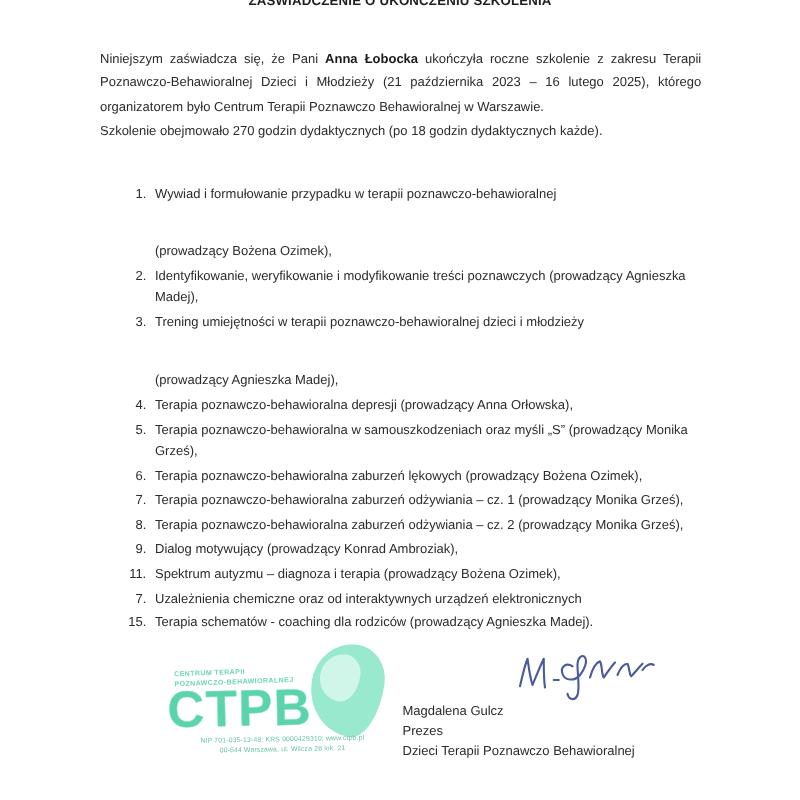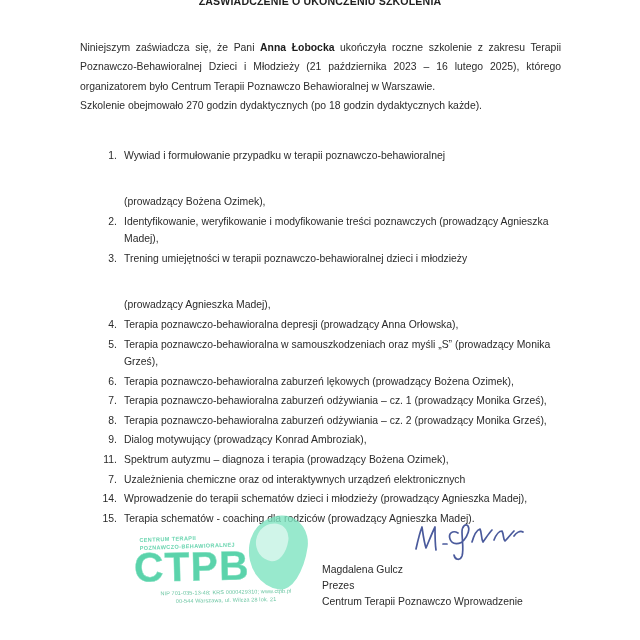--- a/index.html
+++ b/index.html
@@ -256,24 +256,20 @@
       <span class="course-num">11.</span>
       <span class="course-text"><span>Spektrum autyzmu – diagnoza i terapia (prowadzący Bożena Ozimek),</span></span>
     </div>
 
     <div class="course-item">
       <span class="course-num">7.</span>
       <span class="course-text"><span>Uzależnienia chemiczne oraz od interaktywnych urządzeń elektronicznych</span></span>
     </div>
 
 
-    <div class="course-item">
-      <span class="course-num">14.</span>
-      <span class="course-text"><span>Wprowadzenie do terapii schematów dzieci i młodzieży (prowadzący Agnieszka Madej),</span></span>
-    </div>
 
     <div class="course-item">
       <span class="course-num">15.</span>
       <span class="course-text"><span>Terapia schematów - coaching dla rodziców (prowadzący Agnieszka Madej).</span></span>
     </div>
 
   </div>
 
   <div class="stamp">
     <div class="stamp-org">
@@ -294,16 +290,16 @@
           <path d="M33 24 L37 24"></path>
           <path d="M48 13 C43 10, 38 13, 40 19 C42 25, 50 25, 54 20 C58 15, 60 9, 58 6 C56 3, 52 6, 52 12 C52 20, 54 30, 52 36 C50 41, 45 40, 44 35"></path>
           <path d="M62 22 C64 15, 67 10, 70 9 C72 13, 71 19, 73 22 C76 18, 79 13, 82 10"></path>
           <path d="M84 20 C86 15, 89 11, 92 11 C94 15, 93 19, 95 21 C98 18, 101 14, 104 11"></path>
           <path d="M104 16 C106 13, 110 10, 113 12"></path>
         </g>
       </svg>
     </div>
     <div class="sig-name">Magdalena Gulcz</div>
     <div class="sig-role">Prezes</div>
-    <div class="sig-org">Centrum Terapii Poznawczo Wprowadzenie</div>
+    <div class="sig-org">Dzieci Terapii Poznawczo Behawioralnej</div>
   </div>
 
 </div>
 
 </body></html>

